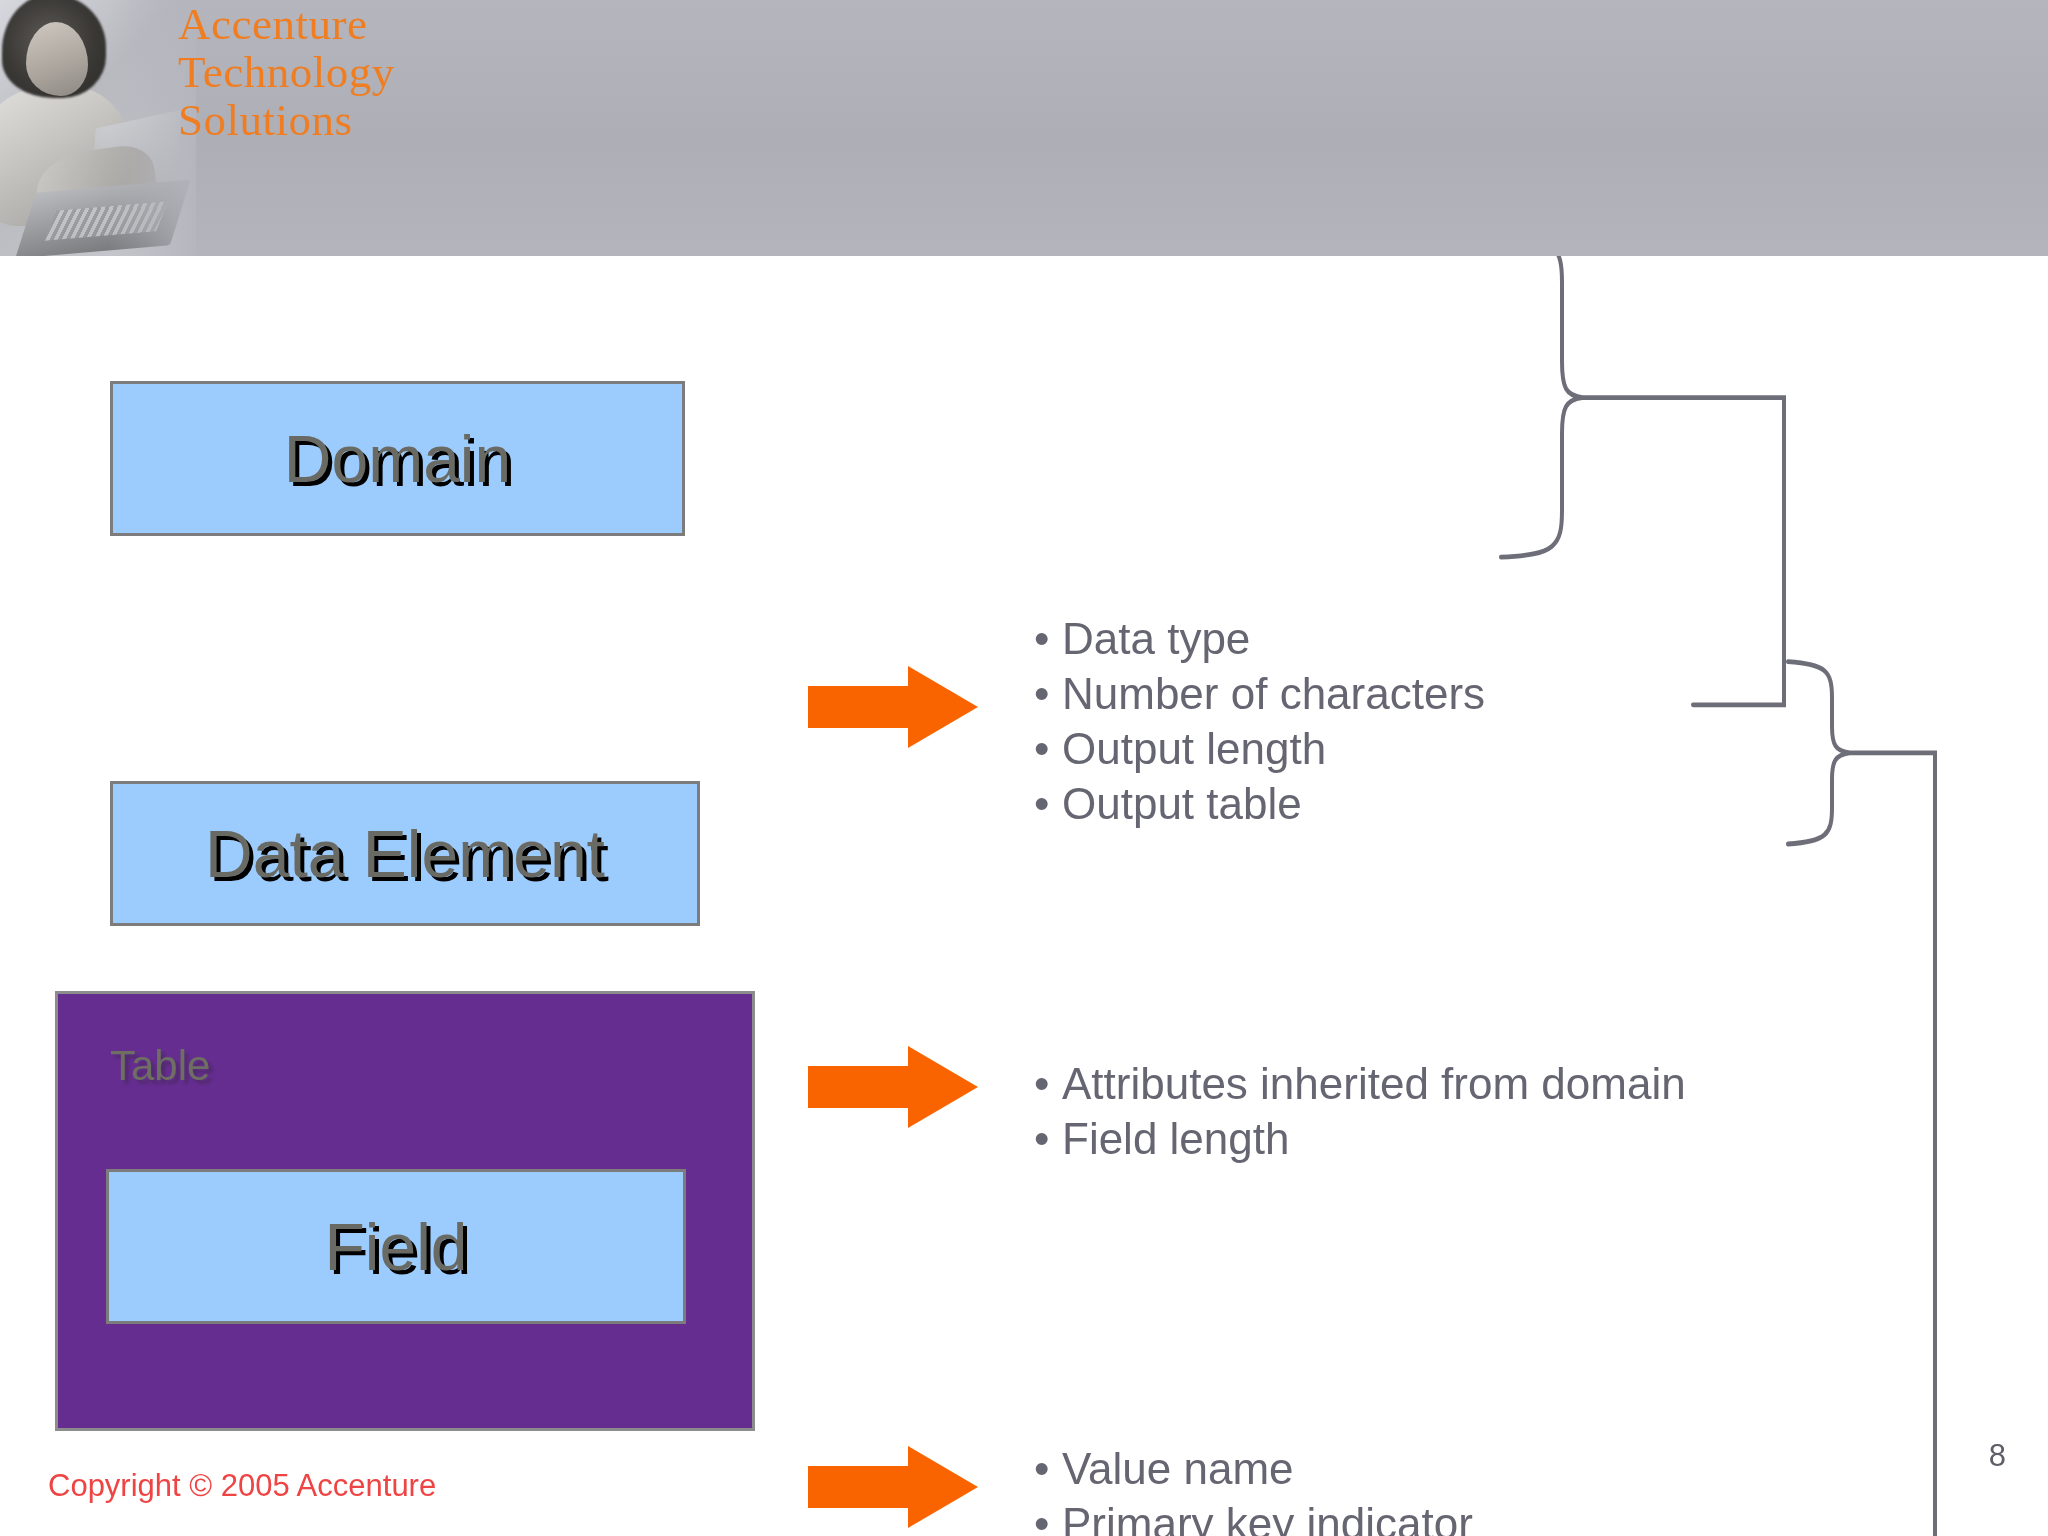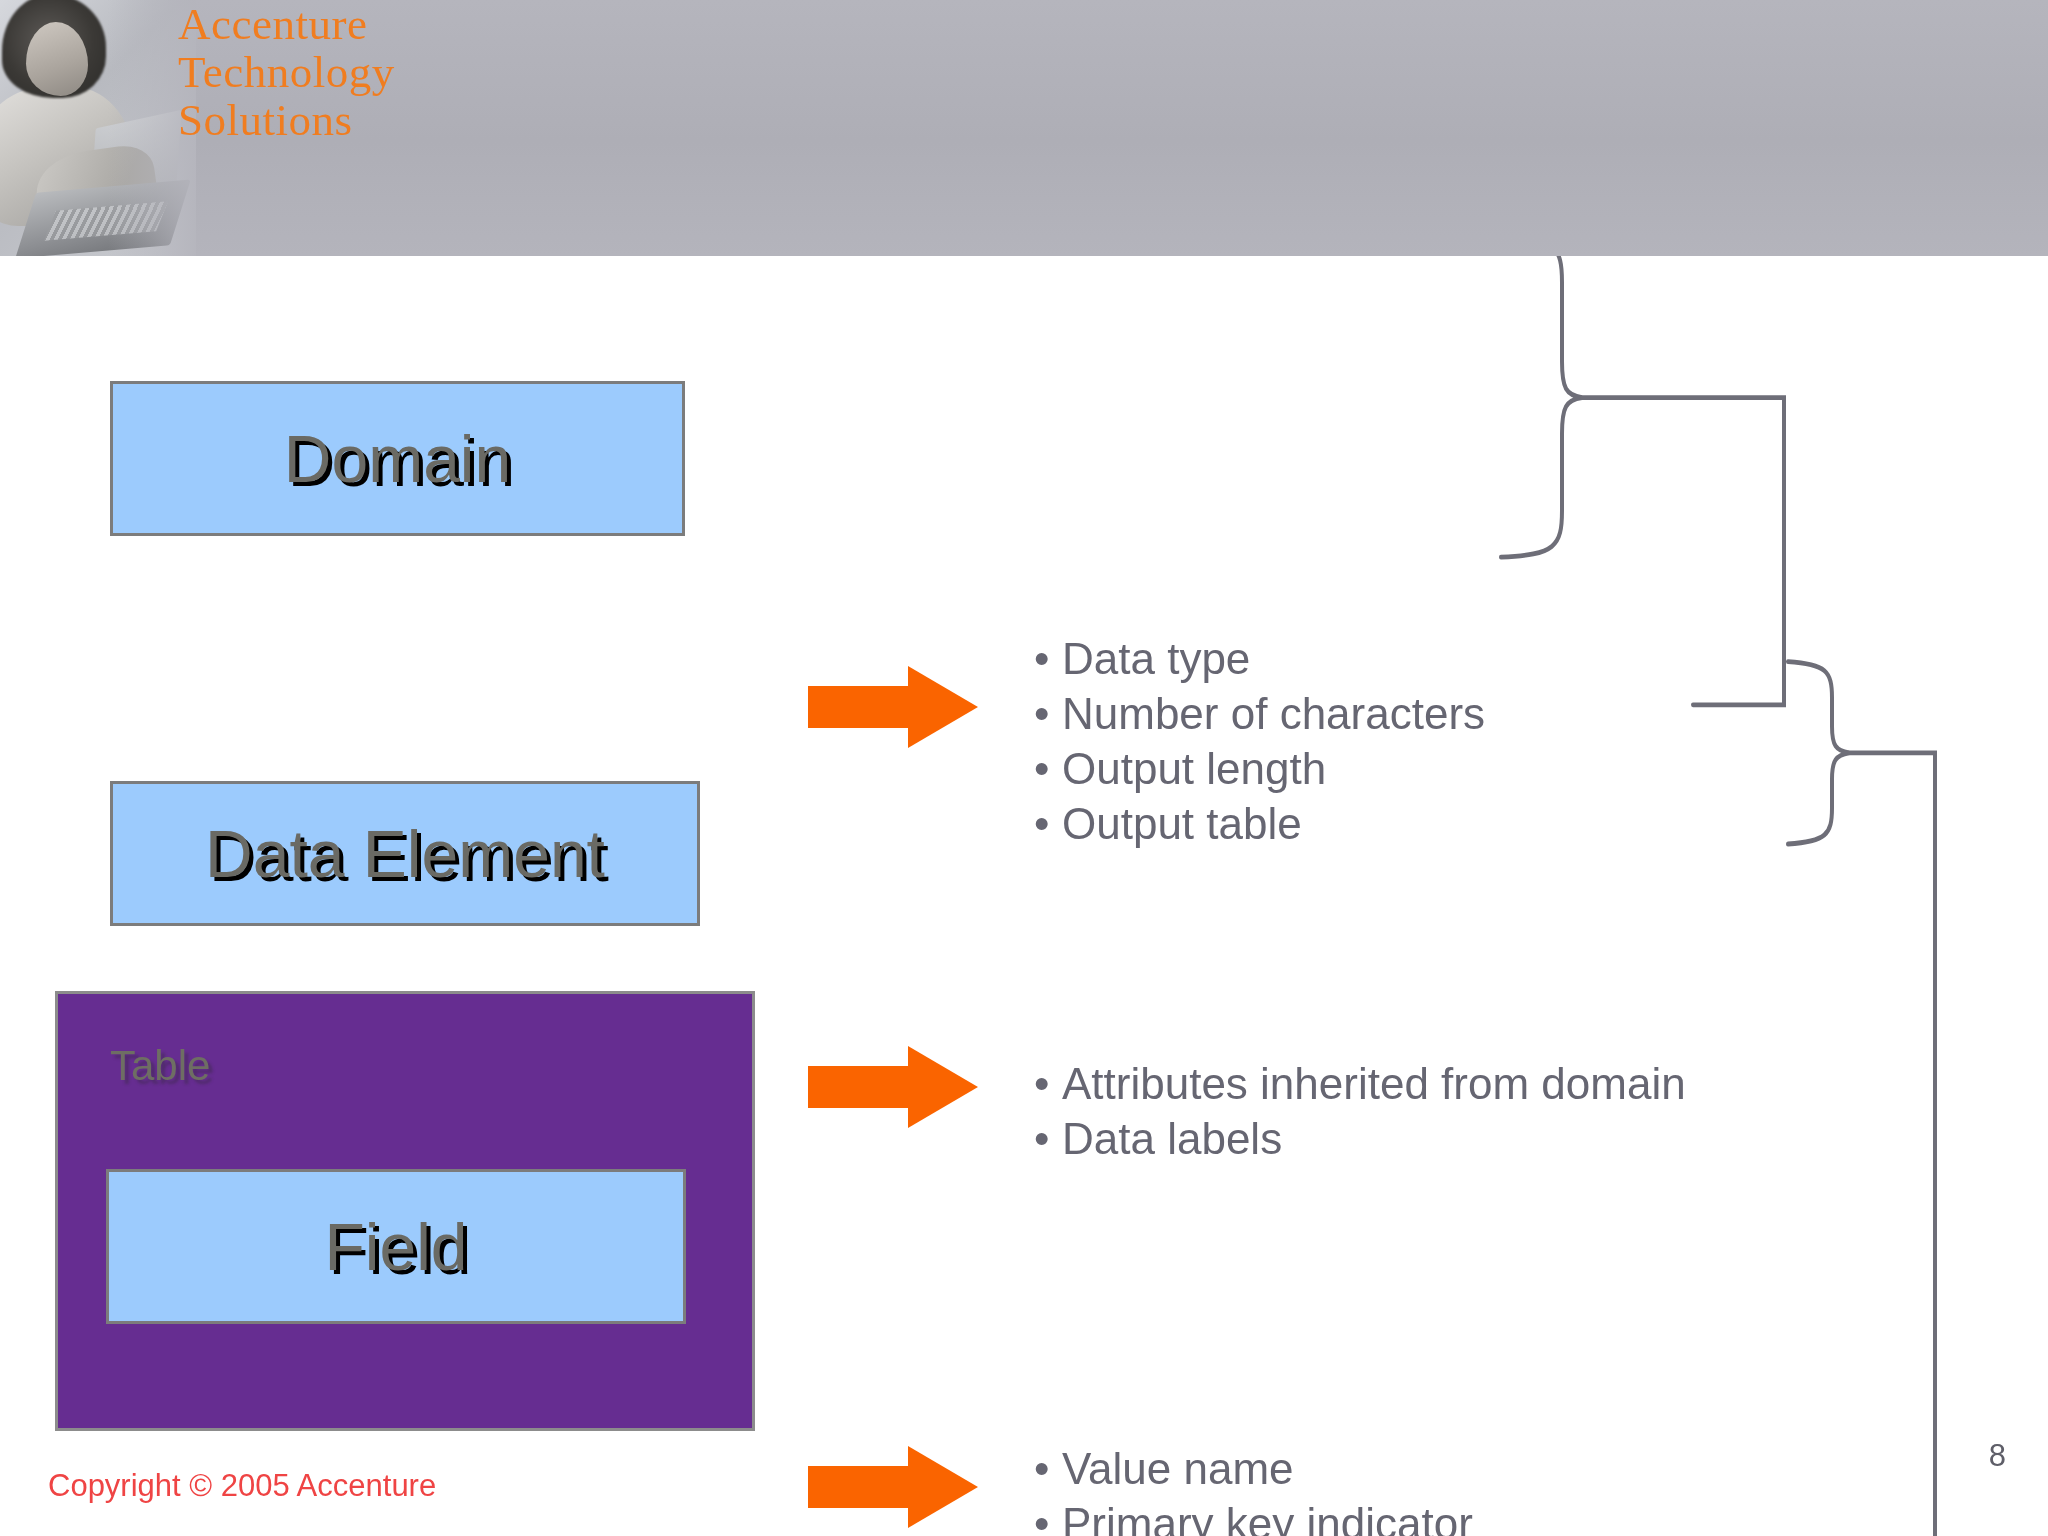--- a/index.html
+++ b/index.html
@@ -203,21 +203,21 @@
   }
   .bullets .bullet-line {
     display: block;
   }
   .bullets .bullet-line::before {
     content: "\2022";
     display: inline-block;
     width: 28px;
     color: #666672;
   }
-  #bullets-domain { left: 1034px; top: 355px; margin-top: 20px; }
+  #bullets-domain { left: 1034px; top: 355px; }
   #bullets-data-element { left: 1034px; top: 800px; }
   #bullets-field { left: 1034px; top: 1185px; }
 
   
   #connectors {
     position: absolute;
     left: 0; top: 0;
     width: 2048px;
     height: 1536px;
     pointer-events: none;
@@ -308,21 +308,21 @@
     <span class="box-label">Data Element</span>
   </div>
 
   <div class="arrow" id="arrow-data-element">
     <div class="shaft"></div>
     <div class="head"></div>
   </div>
 
   <div class="bullets" id="bullets-data-element">
     <span class="bullet-line">Attributes inherited from domain</span>
-    <span class="bullet-line">Data labels</span>
+    <span class="bullet-line">Field length</span>
   </div>
 
   <div class="purple-box">
     <span class="table-label">Table</span>
   </div>
 
   <div class="blue-box" id="box-field">
     <span class="box-label">Field</span>
   </div>
 

